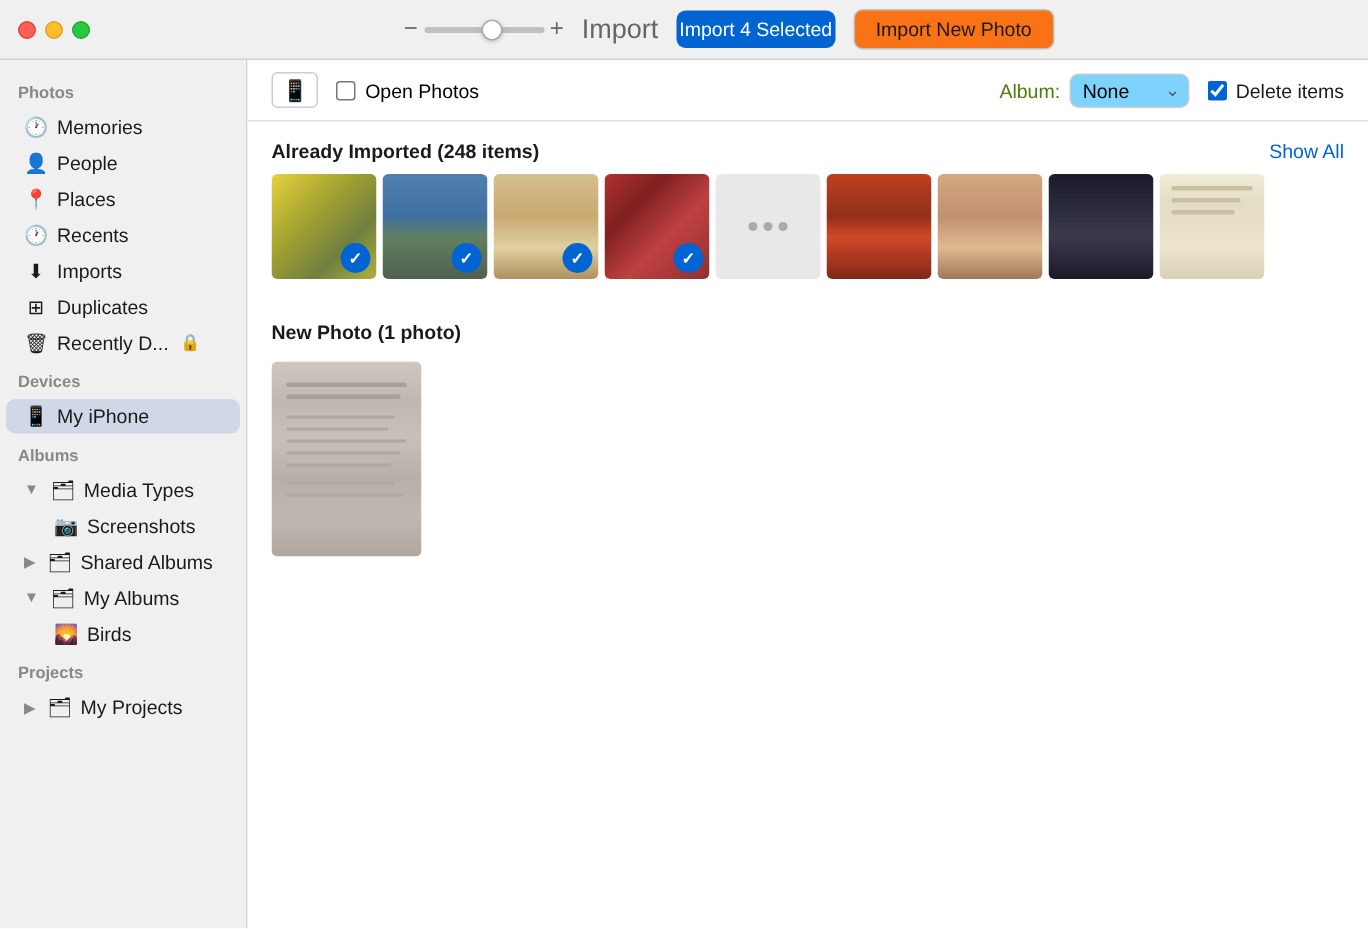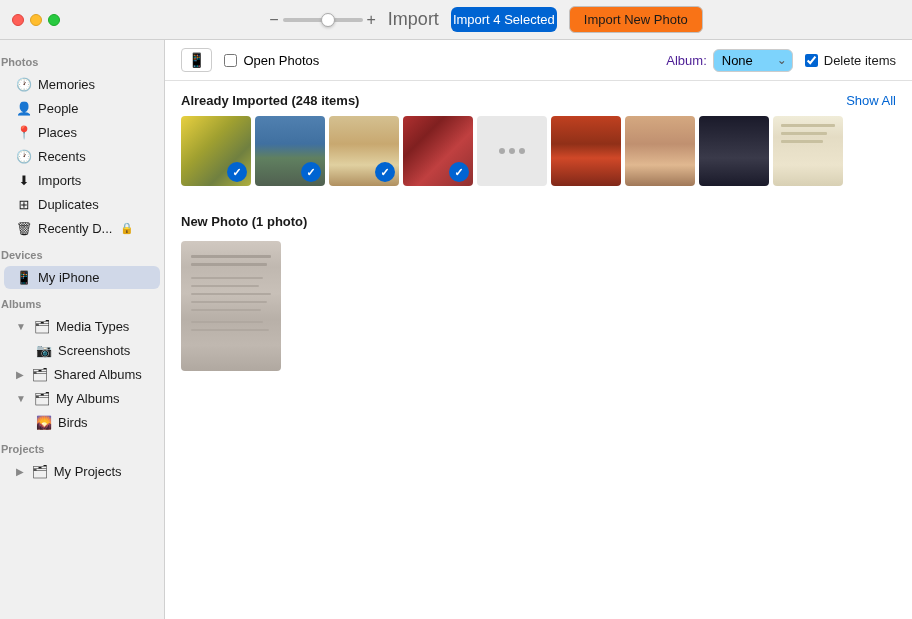--- a/index.html
+++ b/index.html
@@ -113,21 +113,21 @@
       background: #f0f0f0;
       border-right: 1px solid #d0d0d0;
       overflow-y: auto;
       flex-shrink: 0;
       padding: 8px 0;
     }
     .sidebar-section-header {
       font-size: 11px;
       font-weight: 600;
       color: #888;
-      padding: 8px 12px 4px 1px;
+      padding: 8px 12px 4px 12px;
       text-transform: capitalize;
     }
     .sidebar-item {
       display: flex;
       align-items: center;
       padding: 4px 12px;
       gap: 6px;
       cursor: pointer;
       border-radius: 6px;
       margin: 1px 4px;
@@ -183,21 +183,21 @@
       cursor: pointer;
       font-size: 13px;
     }
     .checkbox-label input { cursor: pointer; }
     .album-control {
       display: flex;
       align-items: center;
       gap: 6px;
       margin-left: auto;
     }
-    .album-label { color: #4c1d95; font-size: 13px; margin-left: 40px; }
+    .album-label { color: #4d7c0f; font-size: 13px; margin-left: 40px; }
     .album-select {
       border: 1px solid #ccc;
       border-radius: 6px;
       padding: 3px 20px 3px 8px;
       font-size: 13px;
       background: #7dd3fc;
       appearance: none;
       -webkit-appearance: none;
       cursor: pointer;
       min-width: 80px;

